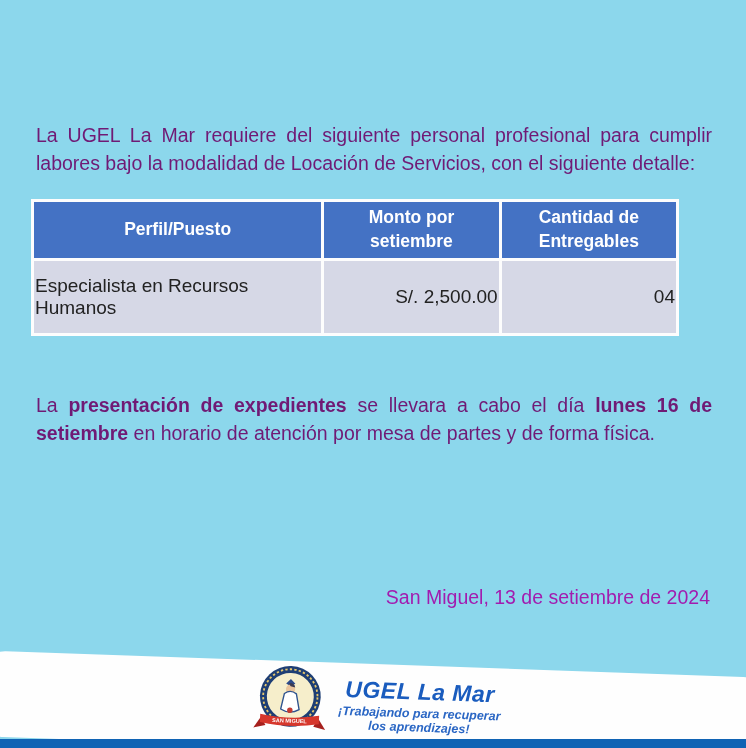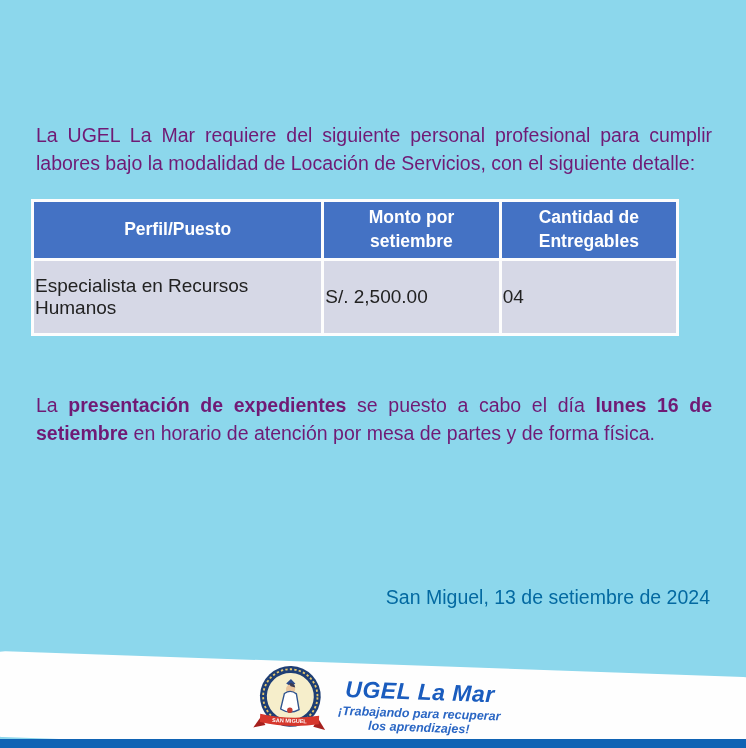--- a/index.html
+++ b/index.html
@@ -57,31 +57,31 @@
     height: 54px;
     text-align: center;
     white-space: pre-line;
     line-height: 1.35;
   }
   .jobtable td {
     background: #d6d8e6;
     color: #222222;
     font-size: 19px;
     height: 70px;
-    text-align: left;
+    text-align: right;
   }
   .jobtable td.first {
     text-align: left;
   }
 
   .dateline {
     position: absolute;
     top: 586px; right: 36px;
     font-size: 19.5px;
-    color: #0369a1;
+    color: #a21caf;
   }
 
   .banner {
     position: absolute;
     left: -16px; top: 664px;
     width: 778px; height: 86px;
     background: #fefefe;
     border-radius: 20px;
     transform: rotate(2deg);
     transform-origin: 50% 50%;
@@ -147,21 +147,21 @@
     </thead>
     <tbody>
       <tr>
         <td class="first">Especialista en Recursos Humanos</td>
         <td>S/. 2,500.00</td>
         <td>04</td>
       </tr>
     </tbody>
   </table>
 
-  <p class="para exped"><span>La </span><b>presentación de expedientes</b><span> se puesto a cabo el día </span><b>lunes 16 de setiembre</b><span> en horario de atención por mesa de partes y de forma física.</span></p>
+  <p class="para exped"><span>La </span><b>presentación de expedientes</b><span> se llevara a cabo el día </span><b>lunes 16 de setiembre</b><span> en horario de atención por mesa de partes y de forma física.</span></p>
 
 
   <div class="dateline">San Miguel, 13 de setiembre de 2024</div>
 
   <div class="banner">
     <div class="banner-content">
       <div class="logo-wrap">
         <svg width="74" height="70" viewBox="0 0 80 76">
           <circle cx="40" cy="34" r="33" fill="#1e3e74"></circle>
           <circle cx="40" cy="34" r="29.5" fill="none" stroke="#e6c76d" stroke-width="2" stroke-dasharray="2.5 2.4"></circle>

